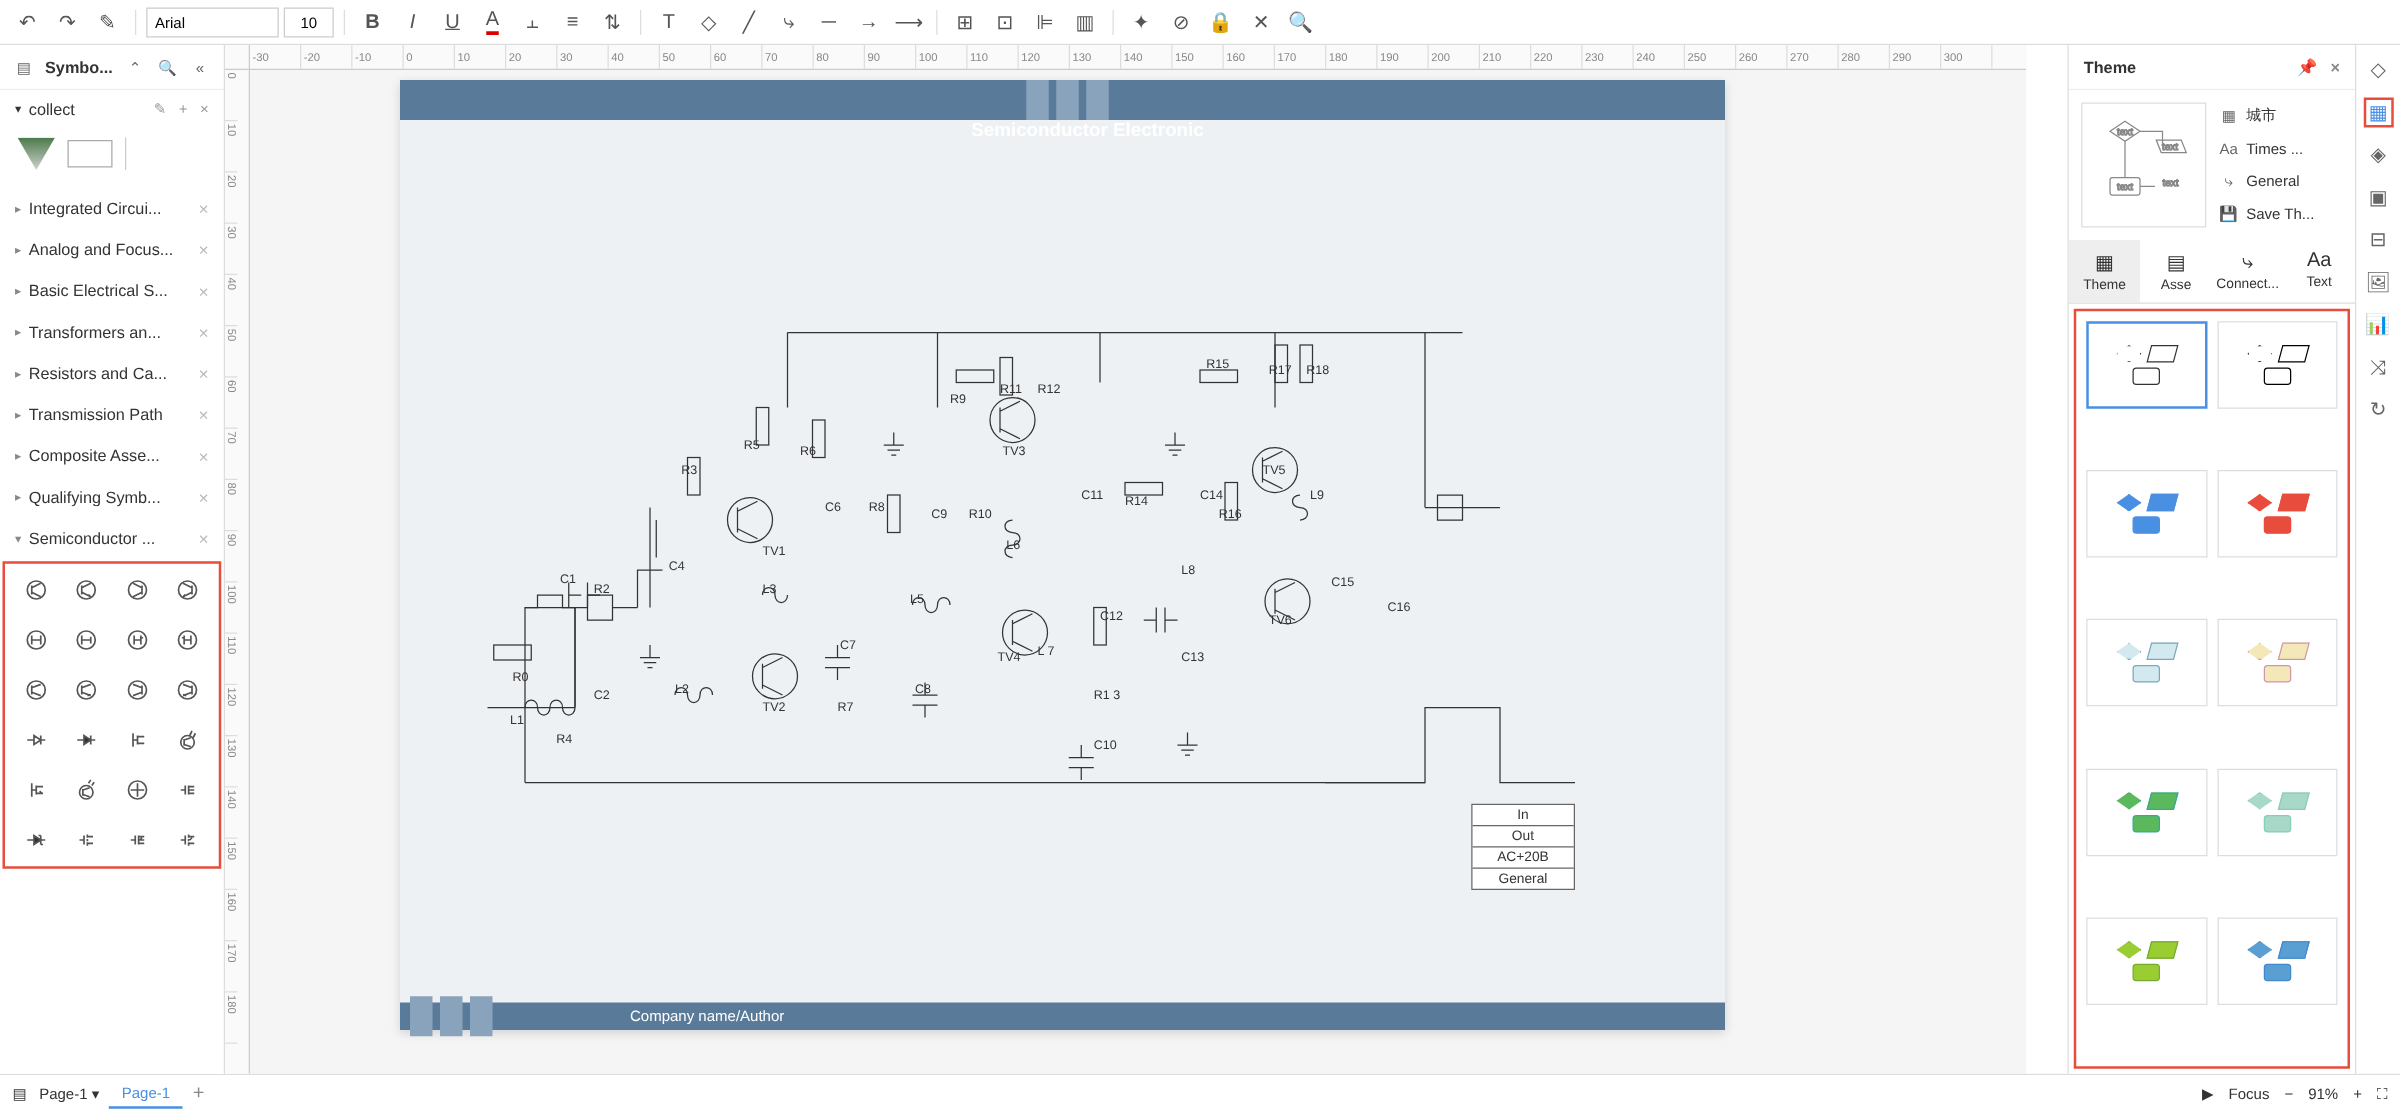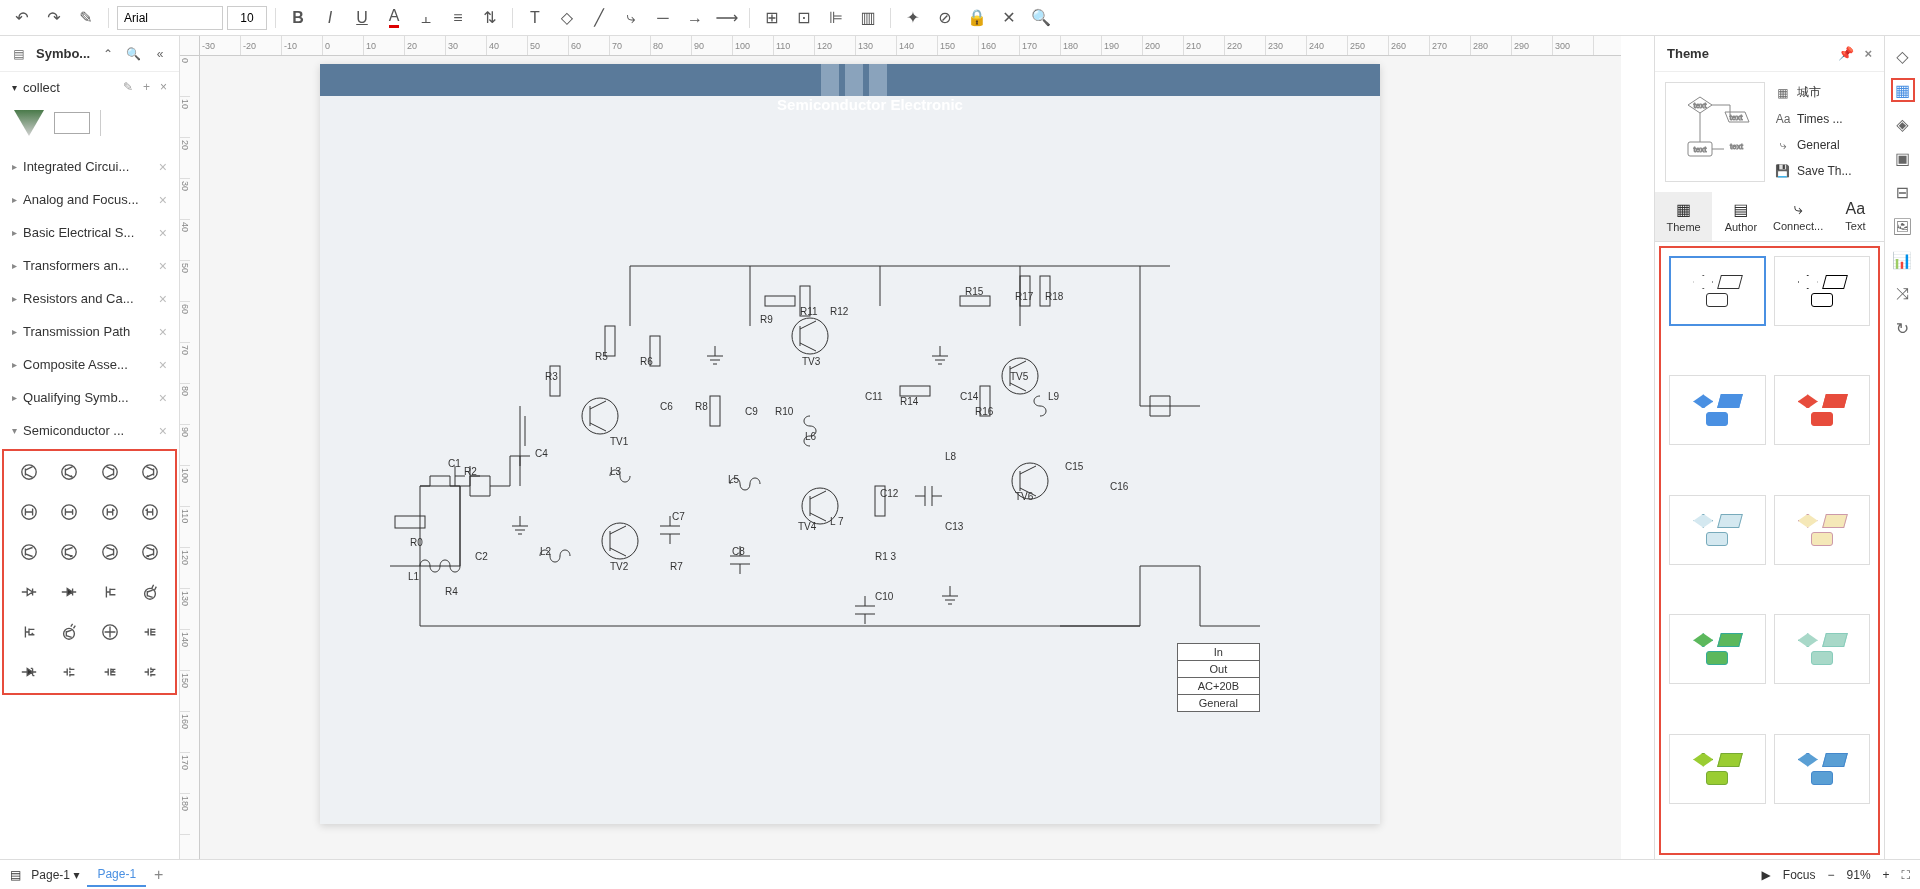--- a/index.html
+++ b/index.html
@@ -456,21 +456,21 @@
               <path d="M395 250v10M387 260h16M390 264h10M393 268h4"></path>
               <path d="M620 250v10M612 260h16M615 264h10M618 268h4"></path>
               <path d="M630 490v10M622 500h16M625 504h10M628 508h4"></path>
 
               <path d="M820 310h30M850 300v20h-20v-20zM850 310h30"></path>
               <path d="M740 530h80v-60h60v60h60"></path>
             </g>
           </svg>
 
           <span class="clabel" style="left:90px;top:441px">R0</span>
-          <span class="clabel" style="left:144px;top:370px">R2</span>
+          <span class="clabel" style="left:155px;top:370px">R2</span>
           <span class="clabel" style="left:225px;top:275px">R3</span>
           <span class="clabel" style="left:125px;top:490px">R4</span>
           <span class="clabel" style="left:275px;top:255px">R5</span>
           <span class="clabel" style="left:320px;top:260px">R6</span>
           <span class="clabel" style="left:350px;top:465px">R7</span>
           <span class="clabel" style="left:375px;top:305px">R8</span>
           <span class="clabel" style="left:440px;top:218px">R9</span>
           <span class="clabel" style="left:455px;top:310px">R10</span>
           <span class="clabel" style="left:480px;top:210px">R11</span>
           <span class="clabel" style="left:510px;top:210px">R12</span>
@@ -508,20 +508,28 @@
           <span class="clabel" style="left:478px;top:425px">TV4</span>
           <span class="clabel" style="left:690px;top:275px">TV5</span>
           <span class="clabel" style="left:695px;top:395px">TV6</span>
           <div class="info-box">
             <div>In</div>
             <div>Out</div>
             <div>AC+20B</div>
             <div>General</div>
           </div>
         </div>
+        <div class="page-footer">
+          <div class="hdr-blocks">
+              <div class="hdr-blk"></div>
+              <div class="hdr-blk"></div>
+              <div class="hdr-blk"></div>
+            </div>
+          <div class="ftr-title">Company name/Author</div>
+        </div>
       </div>
     </div>
   </div>
 
   <div class="right-panel">
     <div class="rp-header">
       <span>Theme</span>
       <span class="pin">📌</span>
       <span class="close">×</span>
     </div>
@@ -552,21 +560,21 @@
             <span>General</span>
           </div>
         <div class="rp-opt">
             <span class="rp-opt-ico">💾</span>
             <span>Save Th...</span>
           </div>
       </div>
     </div>
     <div class="rp-tabs">
       <div class="rp-tab active"><span class="rp-tab-ico">▦</span><span>Theme</span></div>
-      <div class="rp-tab"><span class="rp-tab-ico">▤</span><span>Author</span></div>
+      <div class="rp-tab"><span class="rp-tab-ico">▤</span><span>Asse</span></div>
       <div class="rp-tab"><span class="rp-tab-ico">⤷</span><span>Connect...</span></div>
       <div class="rp-tab"><span class="rp-tab-ico">Aa</span><span>Text</span></div>
     </div>
     <div class="theme-grid" id="theme-grid">
         <div class="theme-item sel">
           <div class="th-row">
             <div class="th-dia" style="background:#fff;border:1px solid #333"></div>
             <div class="th-par" style="background:#fff;border:1px solid #333"></div>
           </div>
           <div class="th-row">

